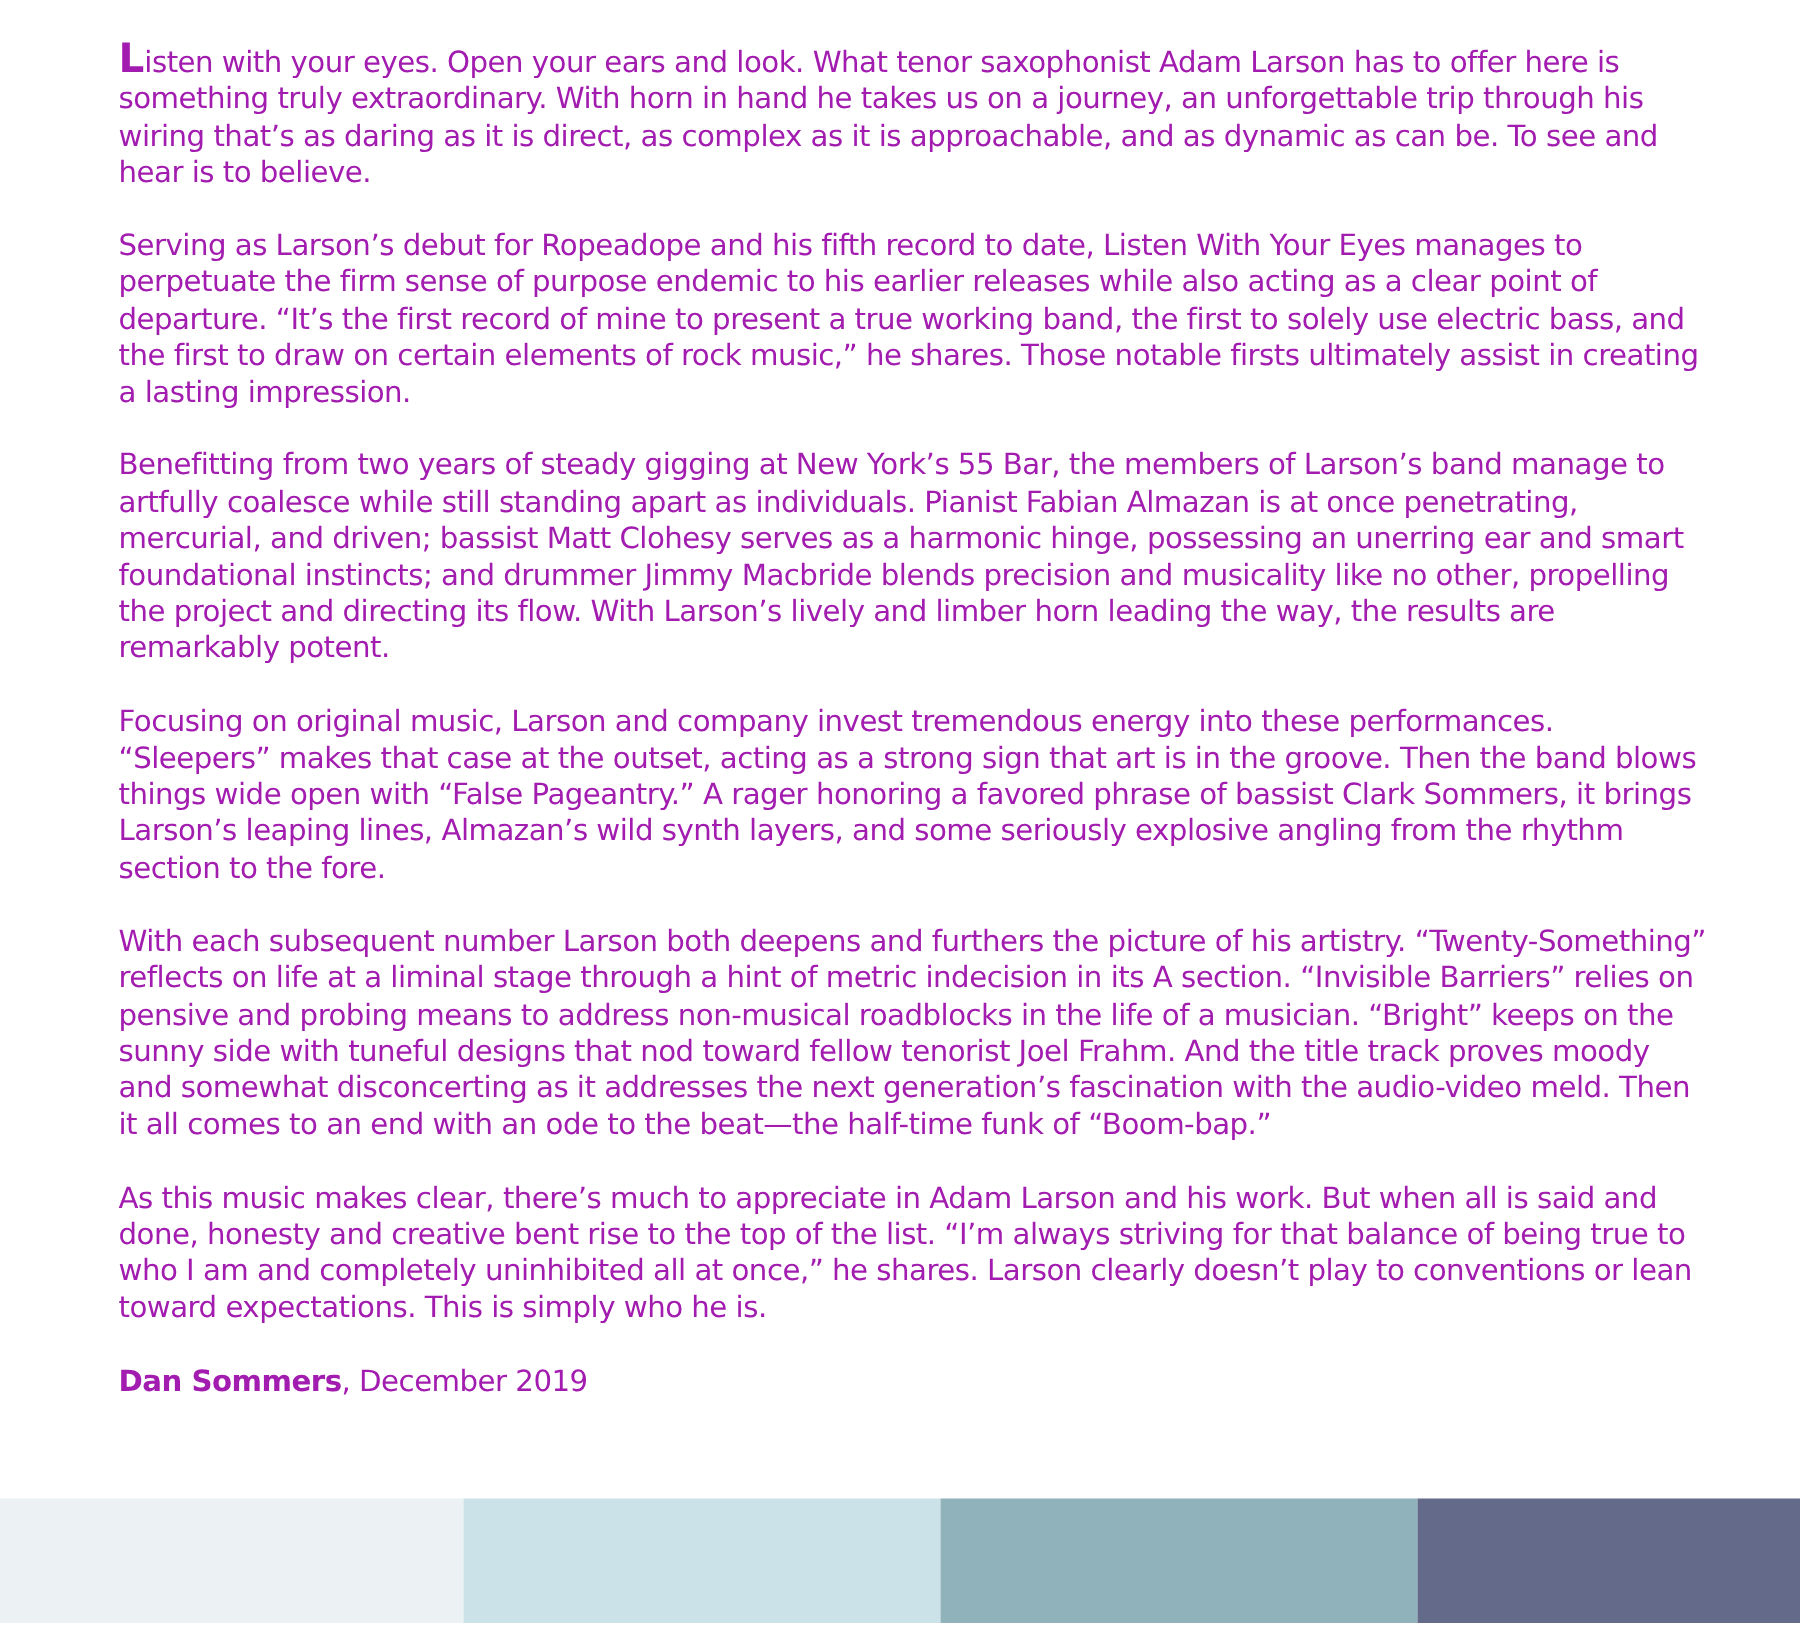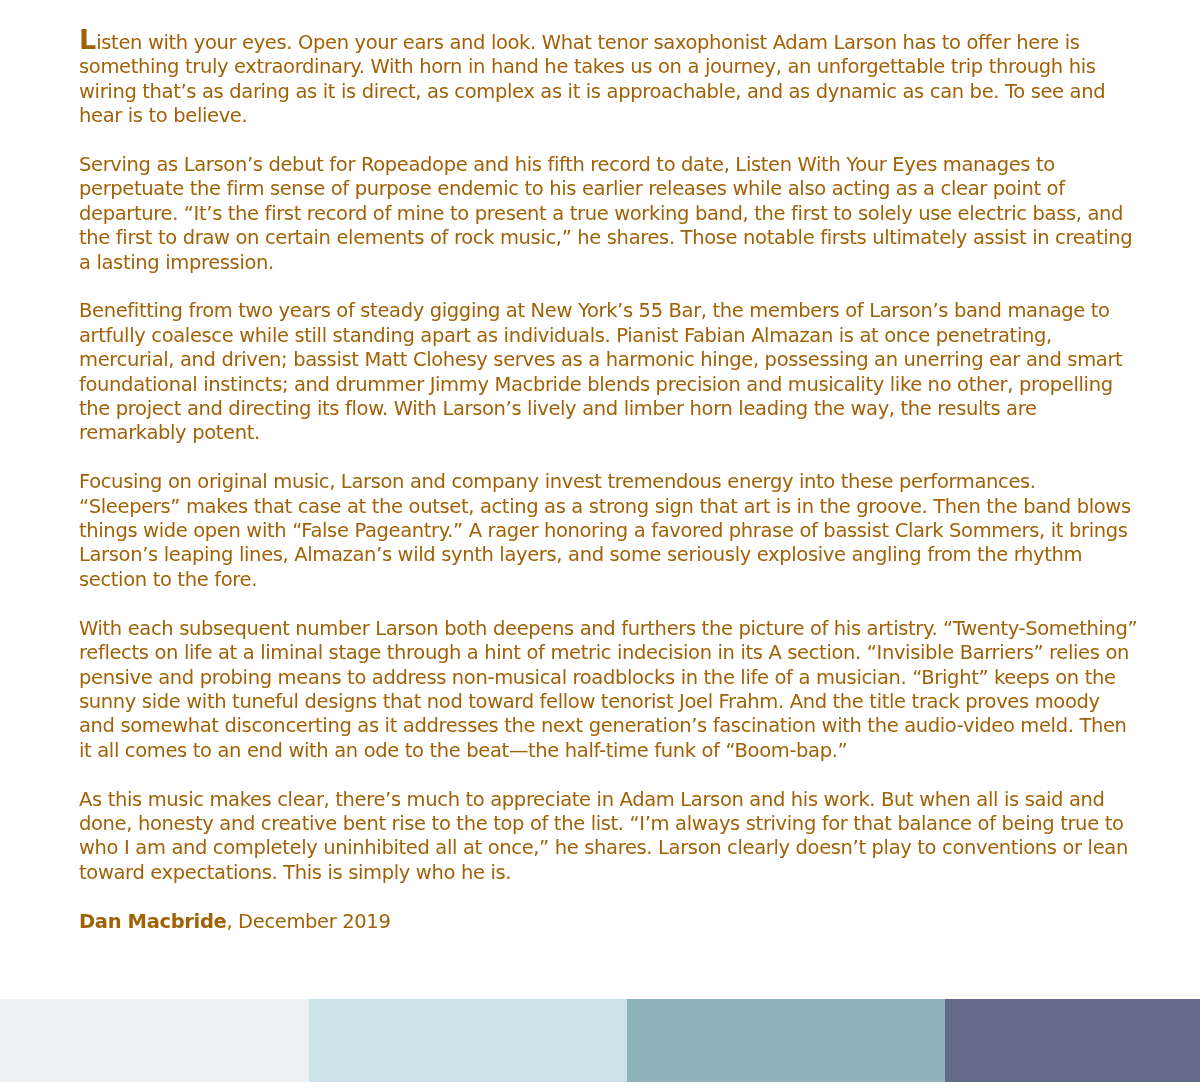--- a/index.html
+++ b/index.html
@@ -1,40 +1,40 @@
 <!DOCTYPE html>
 <html><head>
 <meta charset="utf-8">
 <style>
   html, body { margin: 0; padding: 0; background: #ffffff; }
   body { width: 1200px; height: 1091px; position: relative; overflow: hidden; }
   .doc {
     position: absolute; left: 79px; top: 30px; width: 1060px;
     font-family: "DejaVu Sans", sans-serif;
-    font-size: 19.5px; line-height: 24.4px; color: #a16207;
+    font-size: 19.5px; line-height: 24.4px; color: #a21caf;
     letter-spacing: -0.35px; word-spacing: 0px;
   }
   .para { margin: 0 0 24.4px 0; text-align: left; }
   .dropcap { font-weight: bold; font-size: 27px; line-height: 20px; letter-spacing: 0; }
   .sig { margin-top: 4px; }
   .sig .author { font-weight: bold; }
   .bands { position: absolute; left: 0; top: 999px; width: 1200px; height: 83px; display: flex; }
   .band { height: 100%; }
 </style>
 </head>
 <body>
 
 <div class="doc">
   <p class="para"><span class="dropcap">L</span><span>isten with your eyes. Open your ears and look. What tenor saxophonist Adam Larson has to offer here is something truly extraordinary. With horn in hand he takes us on a journey, an unforgettable trip through his wiring that’s as daring as it is direct, as complex as it is approachable, and as dynamic as can be. To see and hear is to believe.</span></p>
   <p class="para">Serving as Larson’s debut for Ropeadope and his fifth record to date, Listen With Your Eyes manages to perpetuate the firm sense of purpose endemic to his earlier releases while also acting as a clear point of departure. “It’s the first record of mine to present a true working band, the first to solely use electric bass, and the first to draw on certain elements of rock music,” he shares. Those notable firsts ultimately assist in creating a lasting impression.</p>
   <p class="para">Benefitting from two years of steady gigging at New York’s 55 Bar, the members of Larson’s band manage to artfully coalesce while still standing apart as individuals. Pianist Fabian Almazan is at once penetrating, mercurial, and driven; bassist Matt Clohesy serves as a harmonic hinge, possessing an unerring ear and smart foundational instincts; and drummer Jimmy Macbride blends precision and musicality like no other, propelling the project and directing its flow. With Larson’s lively and limber horn leading the way, the results are remarkably potent.</p>
   <p class="para">Focusing on original music, Larson and company invest tremendous energy into these performances. “Sleepers” makes that case at the outset, acting as a strong sign that art is in the groove. Then the band blows things wide open with “False Pageantry.” A rager honoring a favored phrase of bassist Clark Sommers, it brings Larson’s leaping lines, Almazan’s wild synth layers, and some seriously explosive angling from the rhythm section to the fore.</p>
   <p class="para">With each subsequent number Larson both deepens and furthers the picture of his artistry. “Twenty-Something” reflects on life at a liminal stage through a hint of metric indecision in its A section. “Invisible Barriers” relies on pensive and probing means to address non-musical roadblocks in the life of a musician. “Bright” keeps on the sunny side with tuneful designs that nod toward fellow tenorist Joel Frahm. And the title track proves moody and somewhat disconcerting as it addresses the next generation’s fascination with the audio-video meld. Then it all comes to an end with an ode to the beat—the half-time funk of “Boom-bap.”</p>
   <p class="para">As this music makes clear, there’s much to appreciate in Adam Larson and his work. But when all is said and done, honesty and creative bent rise to the top of the list. “I’m always striving for that balance of being true to who I am and completely uninhibited all at once,” he shares. Larson clearly doesn’t play to conventions or lean toward expectations. This is simply who he is.</p>
-  <p class="para sig"><span class="author">Dan Macbride</span><span>, December 2019</span></p>
+  <p class="para sig"><span class="author">Dan Sommers</span><span>, December 2019</span></p>
 </div>
 
 <div class="bands">
   <div class="band" style="width: 309px; background: rgb(236, 241, 244);"></div>
   <div class="band" style="width: 318px; background: rgb(202, 226, 232);"></div>
   <div class="band" style="width: 318px; background: rgb(143, 178, 187);"></div>
   <div class="band" style="width: 255px; background: rgb(100, 106, 137);"></div>
 </div>
 
 </body></html>

